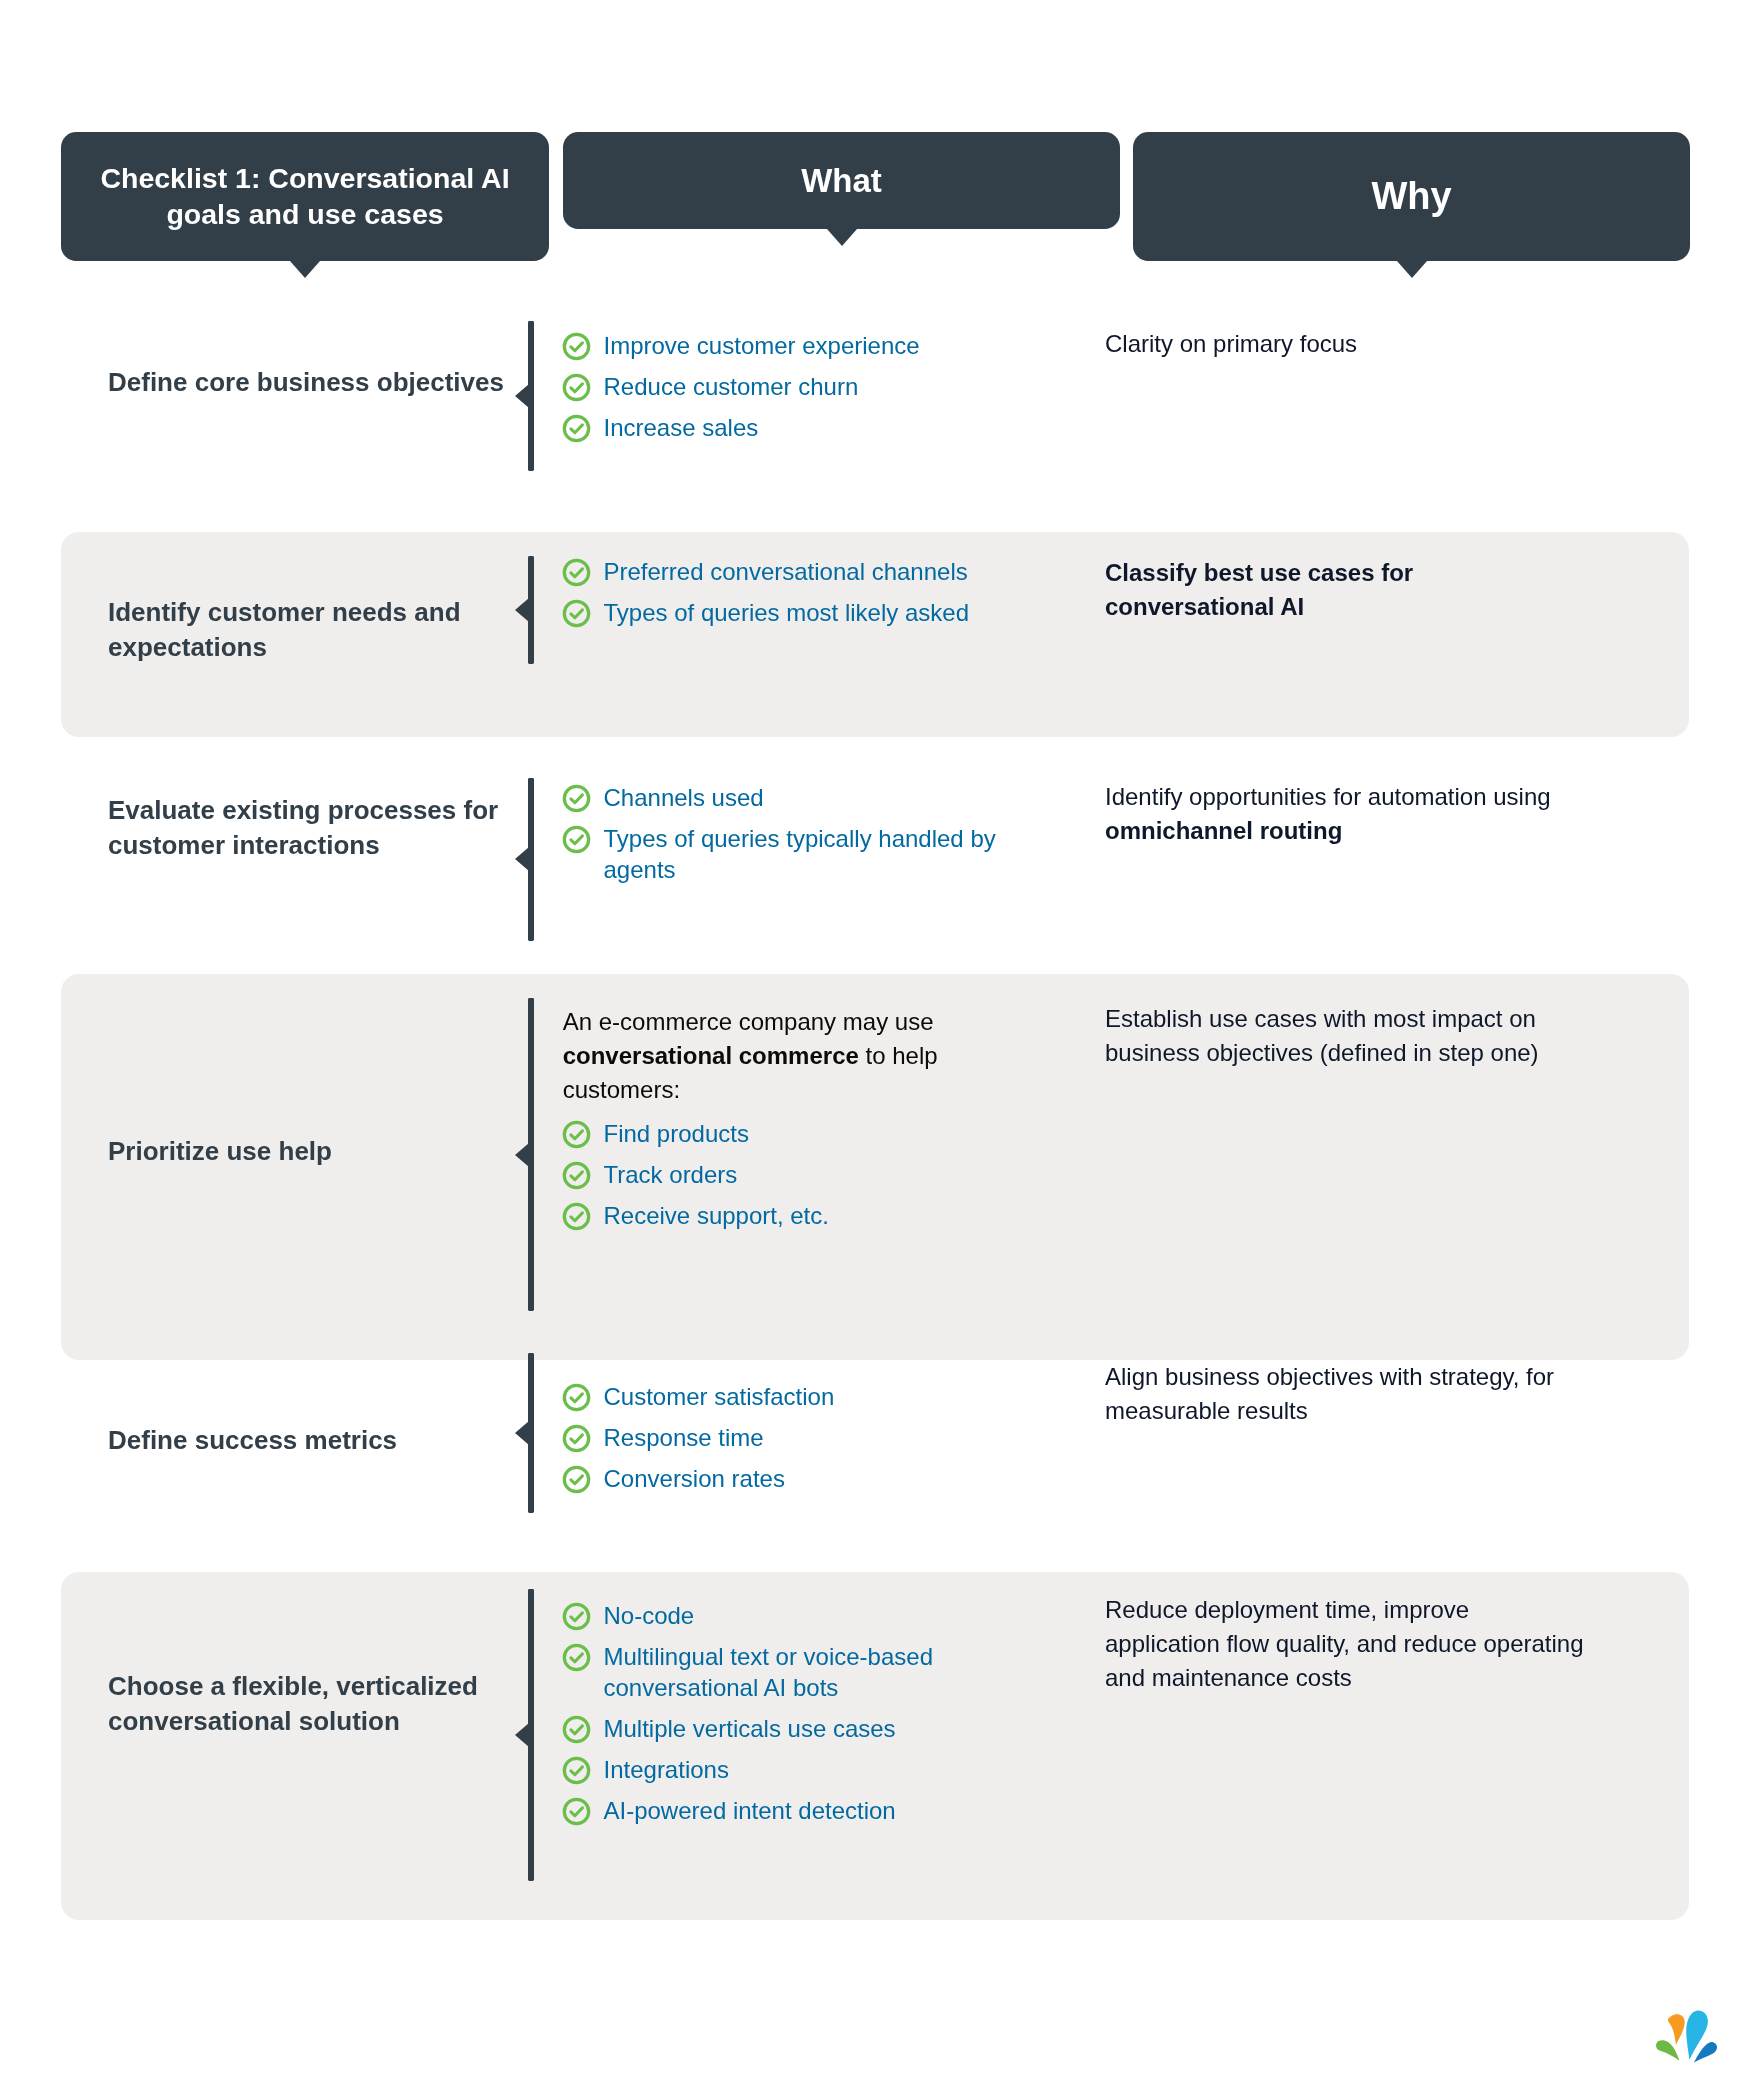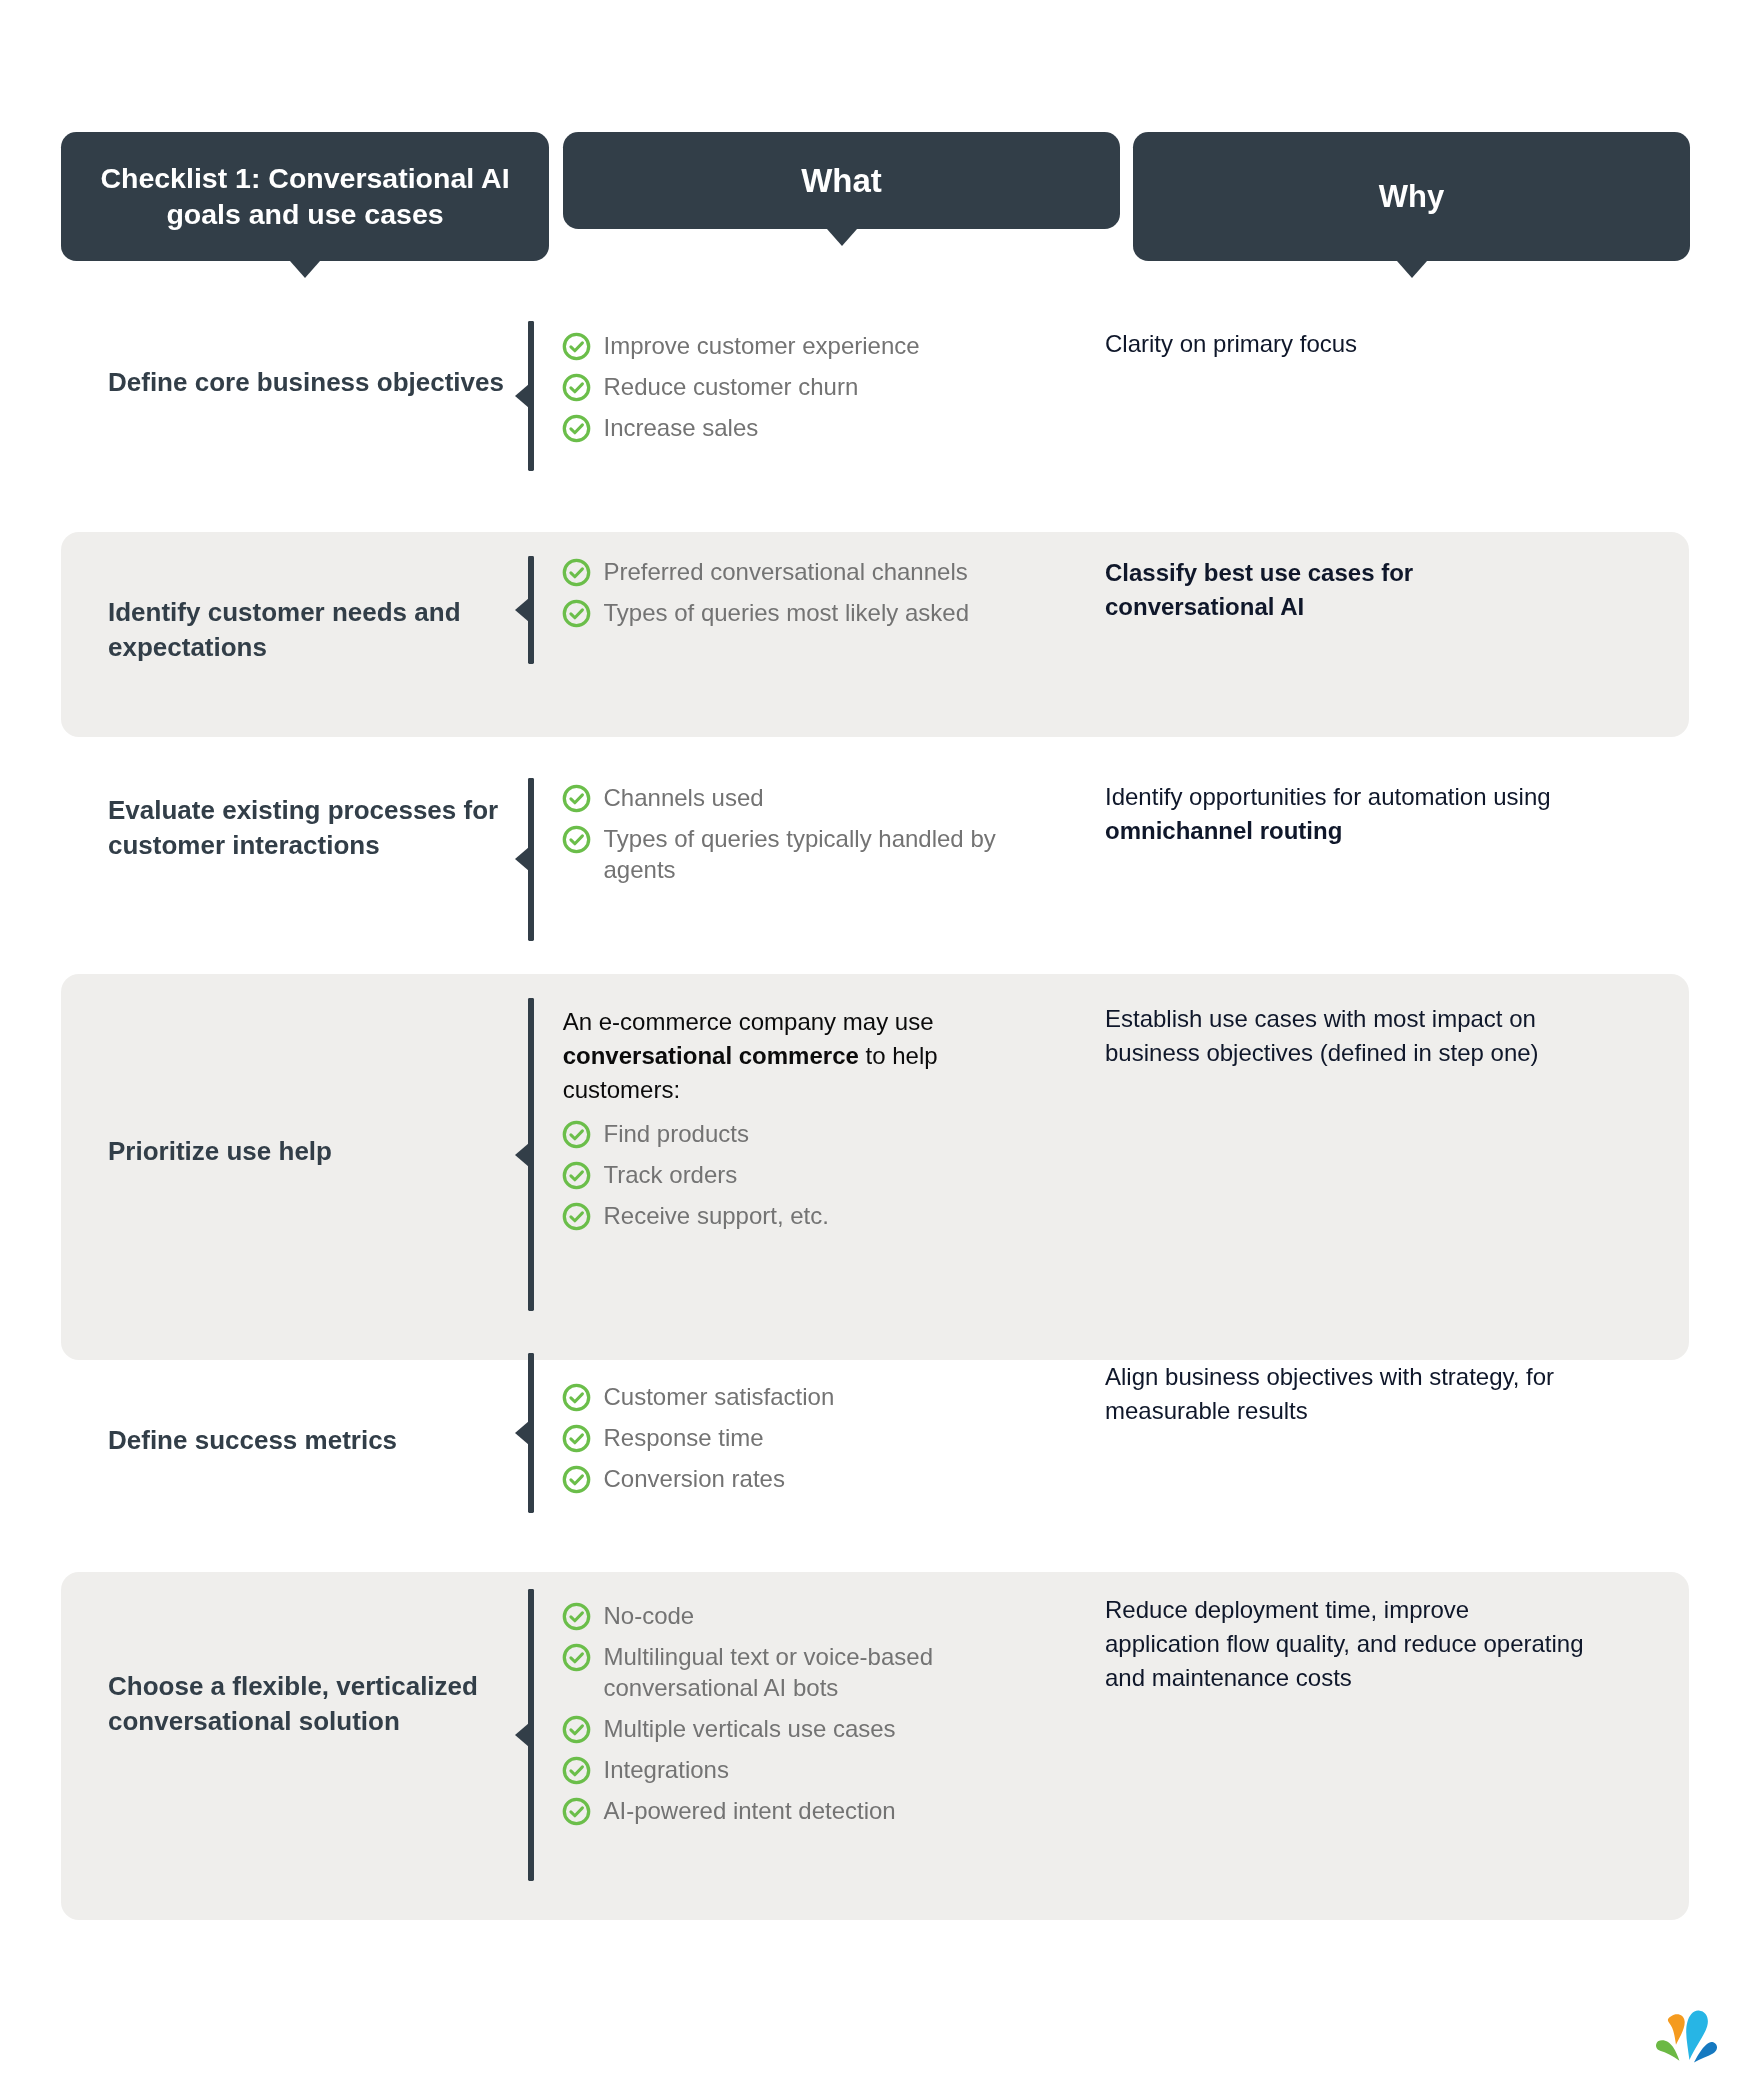--- a/index.html
+++ b/index.html
@@ -29,21 +29,21 @@
     position:absolute;
     left:50%;bottom:-16.7px;
     transform:translateX(-50%);
     width:0;height:0;
     border-left:15.3px solid transparent;
     border-right:15.3px solid transparent;
     border-top:17.4px solid #323E48;
   }
   #pill-title{left:61px;width:488px;height:129px;font-size:28.5px;padding:0 28px;}
   #pill-what{left:563px;width:557px;height:97px;font-size:33px;}
-  #pill-why{left:1133px;width:557px;height:129px;font-size:31px;}
+  #pill-why{left:1133px;width:557px;height:129px;font-size:38px;}
 
   
   .rows{position:absolute;left:0;top:0;width:1739px;}
   .row{
     position:absolute;
     left:61px;width:1628px;
     border-radius:18px;
     box-sizing:border-box;
   }
   .row.shaded{background:#EFEEEC;}
@@ -97,21 +97,21 @@
   .check-item{
     display:flex;align-items:flex-start;
     margin-bottom:9.7px;
   }
   .check-item:last-child{margin-bottom:0;}
   .check-icon{
     flex:0 0 auto;width:29px;height:29px;margin-right:12.5px;margin-top:2.1px;
   }
   .check-icon svg{display:block;width:29px;height:29px;}
   .check-text{
-    color:#737373;font-size:24px;line-height:1.30;
+    color:#0369a1;font-size:24px;line-height:1.30;
     padding-top:0px;
   }
 
   
   .logo{position:absolute;right:36px;bottom:21px;width:83px;height:77px;}
   .logo svg{display:block;width:83px;height:77px;}
 </style>
 </head>
 <body>
 

